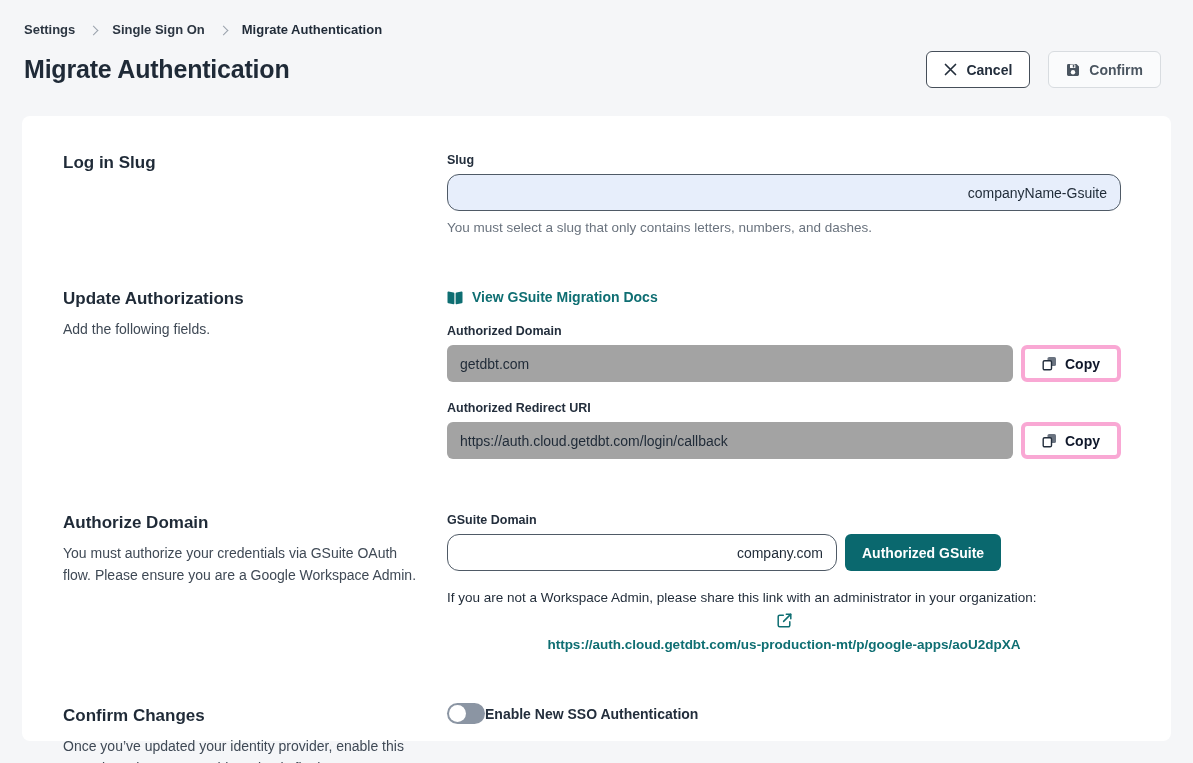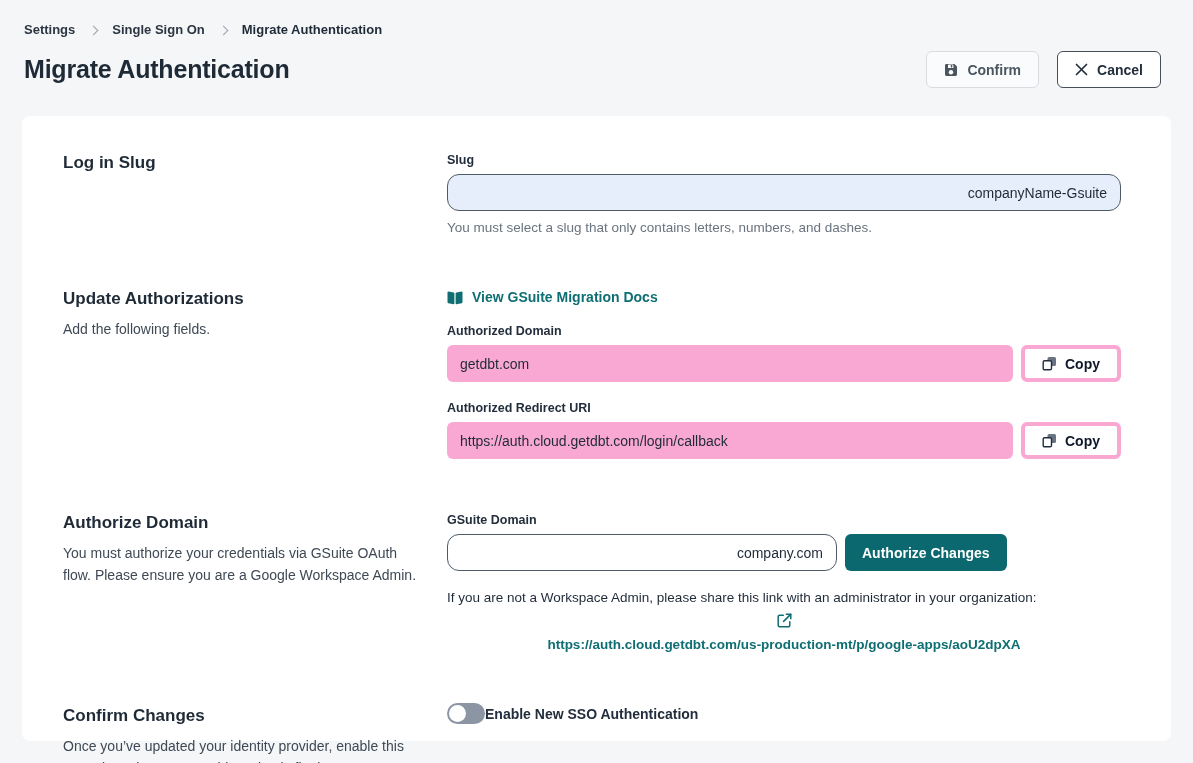--- a/index.html
+++ b/index.html
@@ -48,21 +48,21 @@
     height: 37px; border: 1.4px solid #4f5a66; border-radius: 12px;
     padding: 13px 13px; font-size: 14px; color: #1f2a37;
     font-family: "Liberation Sans", sans-serif; outline: none; background: #fff; text-align: right;
   }
   .slug-input { width: 100%; background: #e7eefb; }
   .helper-text { margin-top: 9px; font-size: 13.5px; color: #6a737e; }
   .docs-link { display: inline-flex; align-items: flex-end; gap: 9px; color: #0e6e72; font-size: 14px; font-weight: 700; cursor: pointer; margin-bottom: 19px; }
   .field-row { display: flex; gap: 8px; margin-bottom: 19px; }
   .field-row:last-child { margin-bottom: 0; }
   .readonly-field {
-    flex: 1; height: 37px; background: #f9a8d4; border-radius: 6px;
+    flex: 1; height: 37px; background: #a3a3a3; border-radius: 6px;
     display: flex; align-items: center; padding: 16px 13px; font-size: 14px; color: #1f2a37;
   }
   .btn-copy { border: 4px solid #f9a8d4; color: #0f172a; gap: 8px; }
   .gsuite-input { width: 390px; }
   .btn-authorize {
     border: none; background: #0a686e; color: #fff; font-weight: 700;
     height: 37px; padding: 0 17px; border-radius: 6px; font-size: 14px;
     display: inline-flex; align-items: center; cursor: pointer;
     font-family: "Liberation Sans", sans-serif;
   }
@@ -88,38 +88,38 @@
   <div class="breadcrumb">
     <span class="crumb">Settings</span>
     <span class="crumb-chevron icon"></span>
     <span class="crumb">Single Sign On</span>
     <span class="crumb-chevron icon"></span>
     <span class="crumb current">Migrate Authentication</span>
   </div>
   <div class="title-row">
     <h1 class="page-title">Migrate Authentication</h1>
     <div class="header-actions">
+      <button class="btn btn-cancel">
+        <span class="icon">
+          <svg width="13" height="13" viewBox="0 0 13 13">
+              <path d="M1.5 1.5l10 10M11.5 1.5l-10 10" stroke="#232e3c" stroke-width="1.7" stroke-linecap="round"></path>
+            </svg>
+        </span>
+        <span>Cancel</span>
+      </button>
       <button class="btn btn-confirm">
         <span class="icon">
           <svg width="14" height="14" viewBox="0 0 14 14">
               <path d="M1 2.4A1.4 1.4 0 0 1 2.4 1h8.1L13 3.5v8.1a1.4 1.4 0 0 1-1.4 1.4H2.4A1.4 1.4 0 0 1 1 11.6z" fill="#4a5560"></path>
               <rect x="4" y="1.6" width="5.4" height="3.4" rx="0.5" fill="#fff"></rect>
               <rect x="6.8" y="2.1" width="1.5" height="2.3" rx="0.3" fill="#4a5560"></rect>
               <circle cx="7" cy="9.3" r="2.2" fill="#fff"></circle>
             </svg>
         </span>
         <span>Confirm</span>
-      </button>
-      <button class="btn btn-cancel">
-        <span class="icon">
-          <svg width="13" height="13" viewBox="0 0 13 13">
-              <path d="M1.5 1.5l10 10M11.5 1.5l-10 10" stroke="#232e3c" stroke-width="1.7" stroke-linecap="round"></path>
-            </svg>
-        </span>
-        <span>Cancel</span>
       </button>
     </div>
   </div>
 </div>
 
 <div class="card">
 
   <div class="section">
     <div class="section-left">
       <div class="section-heading">Log in Slug</div>
@@ -178,21 +178,21 @@
   <div class="section">
     <div class="section-left">
       <div class="section-heading">Authorize Domain</div>
       <div class="section-desc">You must authorize your credentials via GSuite OAuth flow. Please ensure you are a Google Workspace Admin.</div>
     </div>
     <div class="section-right">
       <div class="field-label">GSuite Domain</div>
       <div class="field-row">
         <input type="text" class="text-input gsuite-input" value="company.com" style="">
         <button class="btn-authorize">
-          <span>Authorize Changes</span>
+          <span>Authorized GSuite</span>
         </button>
       </div>
       <div class="admin-note">If you are not a Workspace Admin, please share this link with an administrator in your organization:</div>
       <div class="admin-link-row">
         <span class="icon">
           <svg width="15" height="15" viewBox="0 0 15 15" fill="none" stroke="#0e6e72" stroke-width="1.5" stroke-linecap="round" stroke-linejoin="round">
               <path d="M12.8 8.7v3.6a1.5 1.5 0 0 1-1.5 1.5H2.7a1.5 1.5 0 0 1-1.5-1.5V3.7a1.5 1.5 0 0 1 1.5-1.5h3.6"></path>
               <path d="M9.3 1.2h4.5v4.5"></path>
               <path d="M6.6 8.4l7-7"></path>
             </svg>

